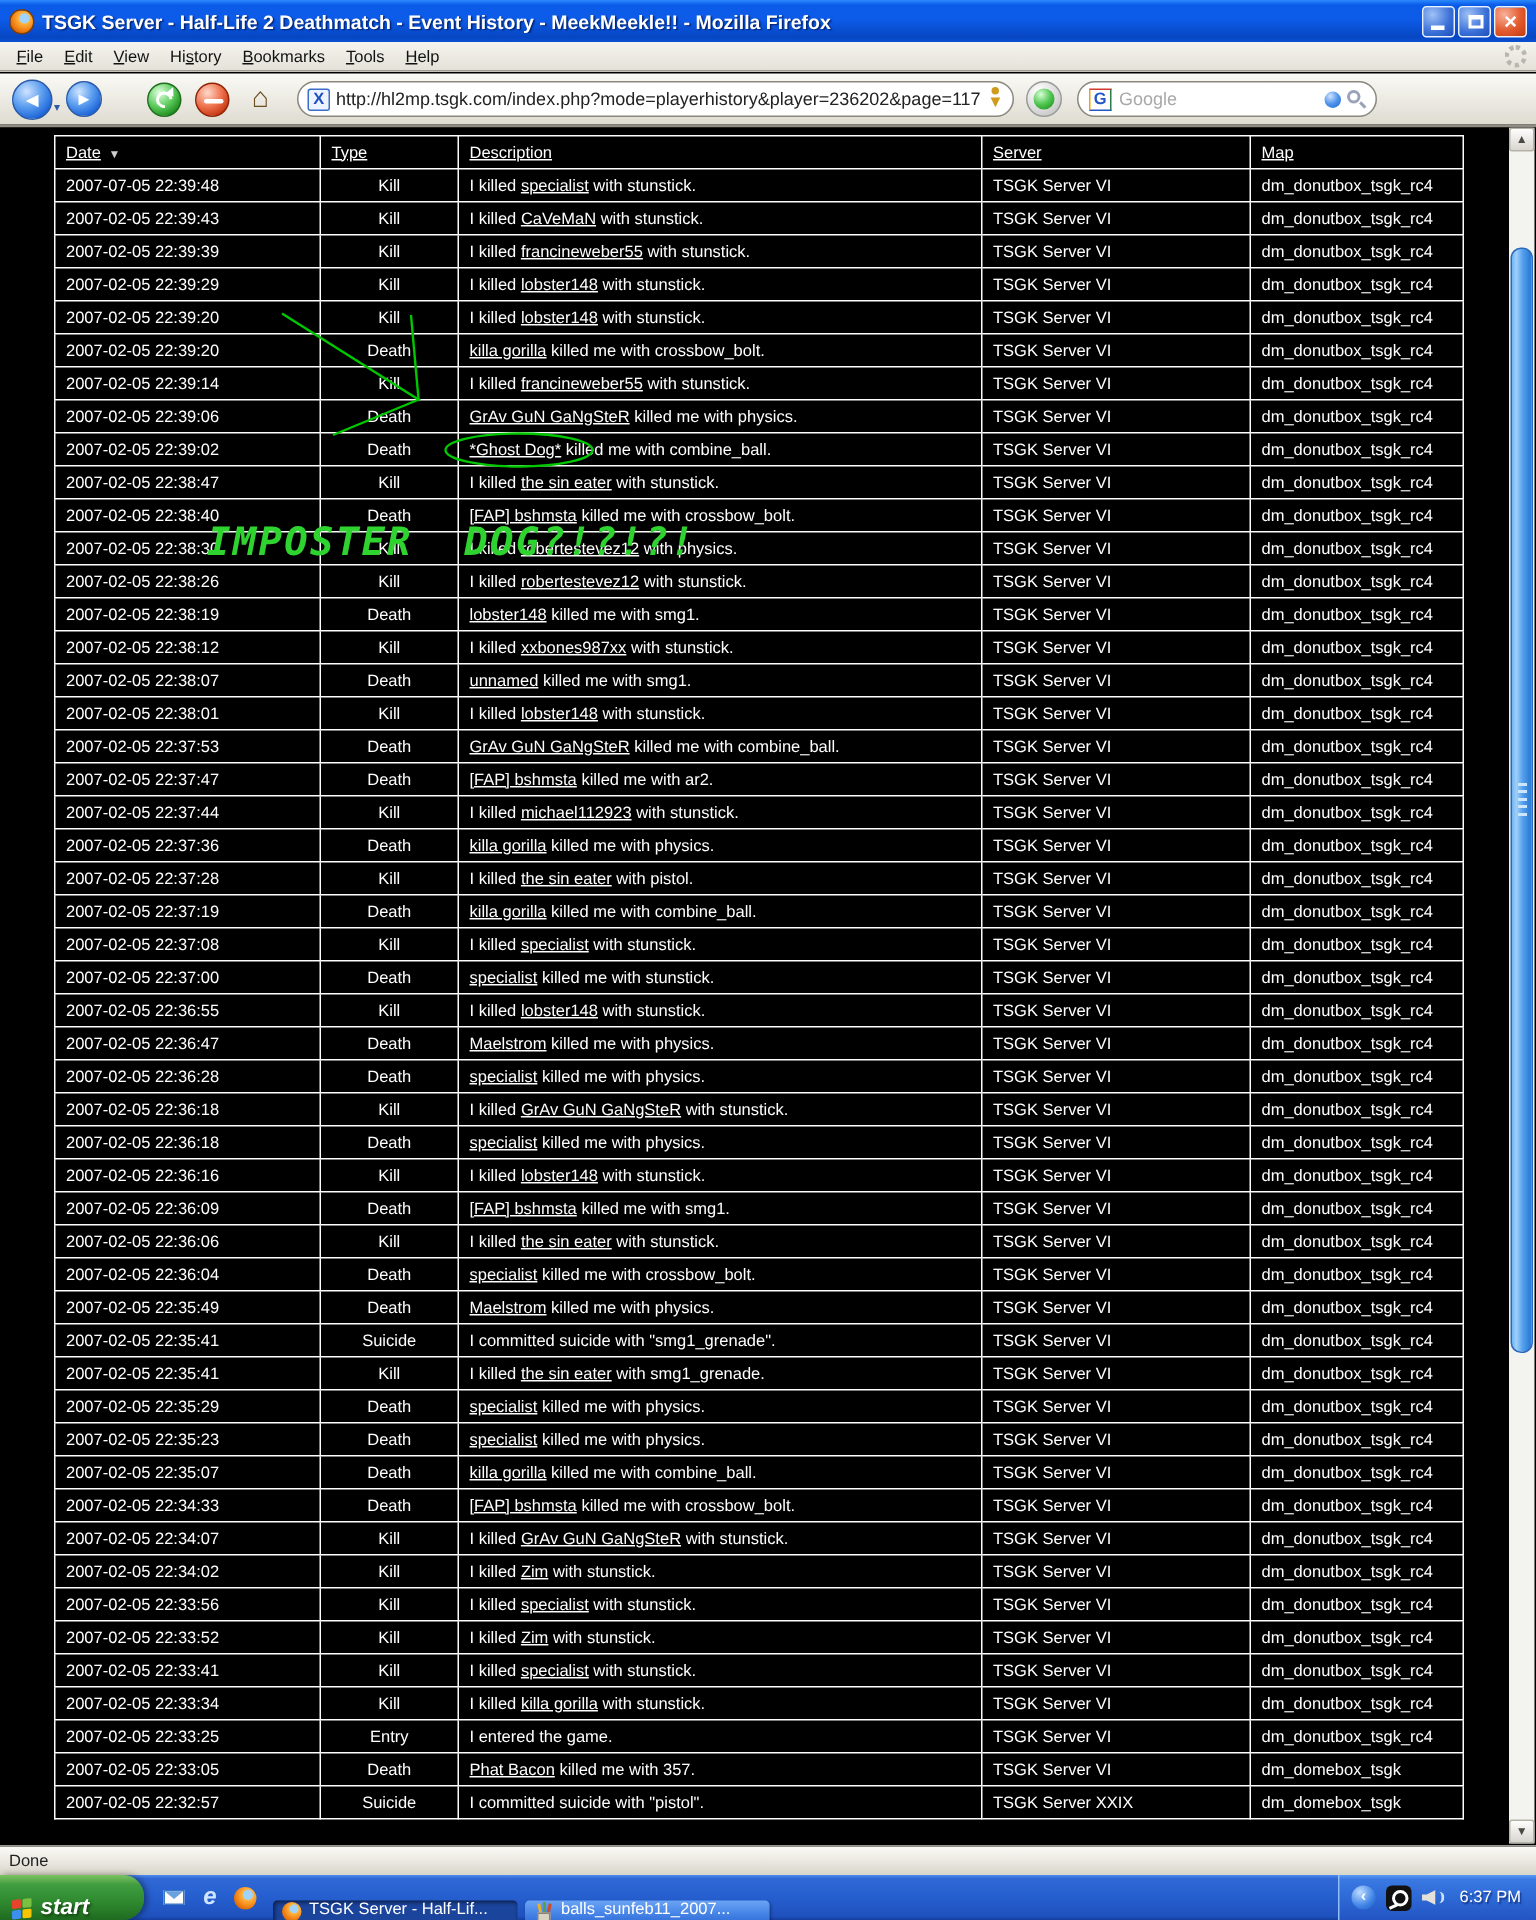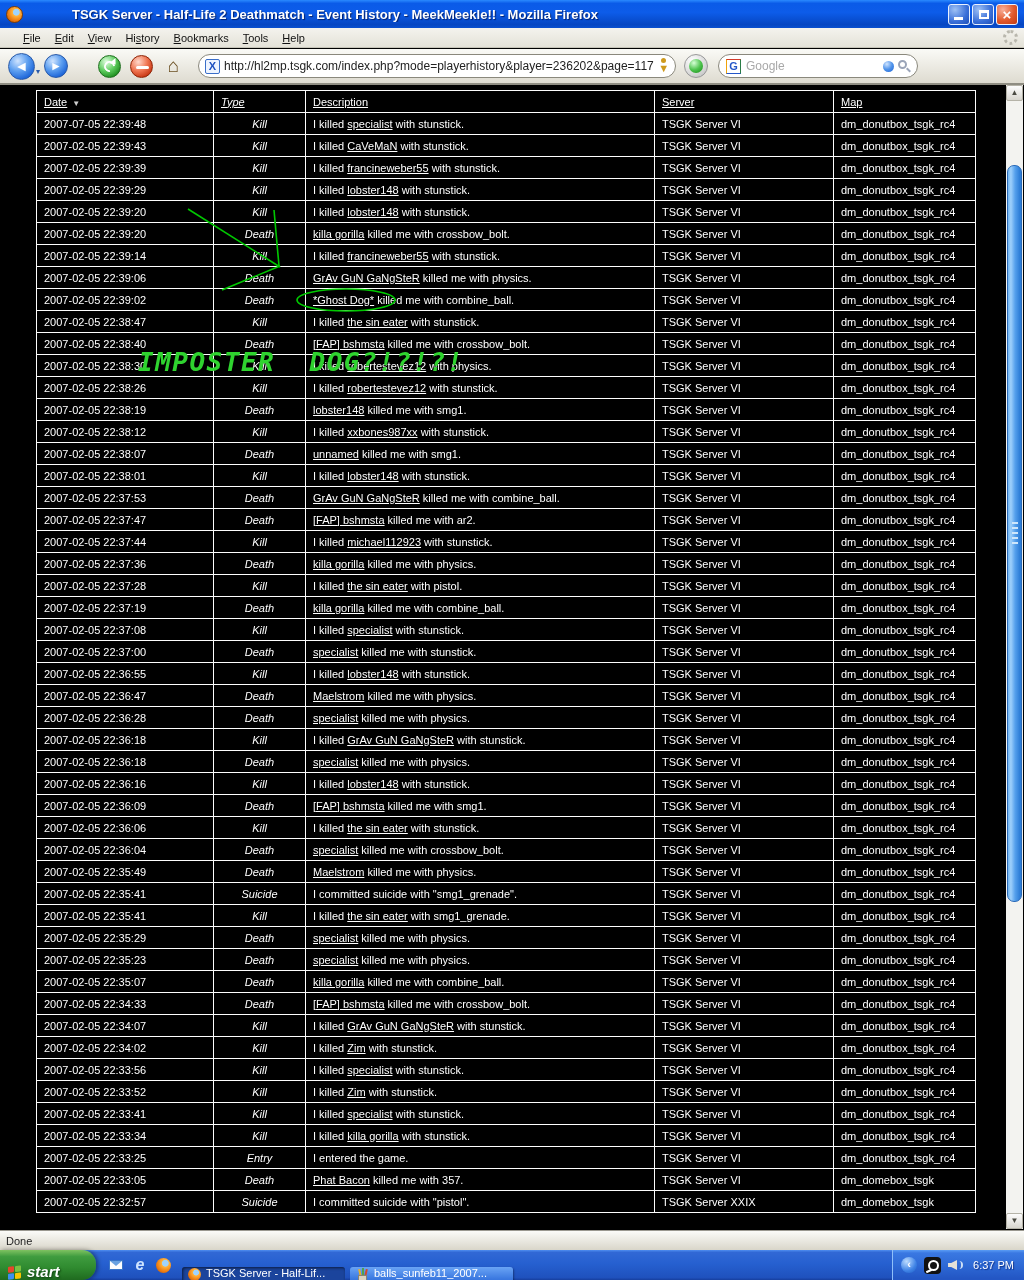--- a/index.html
+++ b/index.html
@@ -8,34 +8,34 @@
   .window { position:relative; width:1024px; height:1280px; background:#000; }
 
   
   .titlebar { position:absolute; top:0; left:0; width:1024px; height:28px;
     background:linear-gradient(180deg,#2a8aff 0%,#0a5be8 12%,#0d5ce9 45%,#0646c2 88%,#0a50d0 100%);
     display:flex; align-items:center; padding:0 4px; }
   .fx-logo { width:17px; height:17px; border-radius:50%; margin:0 5px 0 2px;
     background:radial-gradient(circle at 62% 35%, #9fd4ff 0 22%, #ffb23e 28%, #f07f12 60%, #b44a05 100%);
     border:1px solid #7a3c08; flex:none; }
   .title-text { color:#fff; font-weight:bold; font-size:13px; text-shadow:1px 1px 1px #03206b;
-    white-space:nowrap; overflow:hidden; flex:1;margin-left:44px; }
+    white-space:nowrap; overflow:hidden; flex:1; }
   .winbtns { display:flex; gap:2px; margin-right:2px; }
   .winbtn { width:22px; height:21px; border-radius:3px; border:1px solid #eaf2ff;
     background:radial-gradient(circle at 30% 25%, #9ec1f5, #3a6fd8 60%, #1e4fb8);
     position:relative; }
   .winbtn.close { background:radial-gradient(circle at 30% 25%, #f8b09a, #e25a2d 55%, #c23a10); }
   .glyph-min { position:absolute; left:5px; bottom:4px; width:9px; height:3px; background:#fff; }
   .glyph-restore { position:absolute; left:6px; top:5px; width:10px; height:9px; border:2px solid #fff; border-top-width:3px; background:transparent; }
   .glyph-close { position:absolute; left:0; top:1px; width:100%; text-align:center; color:#fff; font-weight:bold; font-size:15px; line-height:18px; }
 
   
   .menubar { position:absolute; top:28px; left:0; width:1024px; height:20px;
     background:linear-gradient(180deg,#f4f3ee,#e4e2d8); border-bottom:1px solid #c6c4b8;
-    display:flex; align-items:center; padding-left:16px; }
+    display:flex; align-items:center; padding-left:4px; }
   .menu-item { font-size:11px; color:#111; padding:3px 7px; cursor:default; }
   .menu-item u { text-decoration:underline; }
   .throbber { position:absolute; right:6px; top:2px; width:15px; height:15px; border-radius:50%;
     border:3px dotted #b9b7ad; }
 
   
   .toolbar { position:absolute; top:49px; left:0; width:1024px; height:36px;
     background:linear-gradient(180deg,#fafaf6,#dedbd0); border-bottom:2px solid #8f8d82;
     display:flex; align-items:center; }
   .orb { border-radius:50%; position:relative; flex:none;
@@ -86,21 +86,21 @@
 
   
   .content { position:absolute; top:85px; left:0; width:1024px; height:1145px; background:#000; overflow:hidden; }
   table.events { position:absolute; left:36px; top:5px; width:939px; border-collapse:collapse; table-layout:fixed; }
   table.events th, table.events td { border:1px solid #fdfdfd; height:22px; padding:0 7px;
     color:#fff; font-size:11px; white-space:nowrap; overflow:hidden; font-family:"Liberation Sans",sans-serif; }
   table.events th { text-align:left; font-weight:normal; }
   table.events th .hlink { text-decoration:underline; cursor:pointer; }
   .col-date { width:177px; } .col-type { width:92px; } .col-desc { width:349px; }
   .col-server { width:179px; } .col-map { width:142px; }
-  td.t-type, th.col-type { text-align:center;font-style:italic; }
+  td.t-type, th.col-type { text-align:center; }
   .plink { text-decoration:underline; cursor:pointer; }
   .sort-arrow { font-size:8px; color:#cfcfcf; margin-left:5px; }
 
   
   .scrollbar { position:absolute; right:1px; top:0; width:17px; height:1144px; background:#f3f3f0; }
   .sb-btn { position:absolute; left:0; width:17px; height:16px; background:linear-gradient(180deg,#fdfdfd,#d8d6cf);
     border:1px solid #b5b3a8; border-radius:2px; text-align:center; font-size:8px; color:#4a4a42; line-height:14px; }
   .sb-up { top:0; } .sb-down { bottom:0; }
   .sb-thumb { position:absolute; left:1px; top:80px; width:15px; height:737px; border-radius:7px;
     background:linear-gradient(90deg,#6fb5f2 0%,#9fd0fb 22%,#55a0ec 55%,#2f7fd8 90%);

